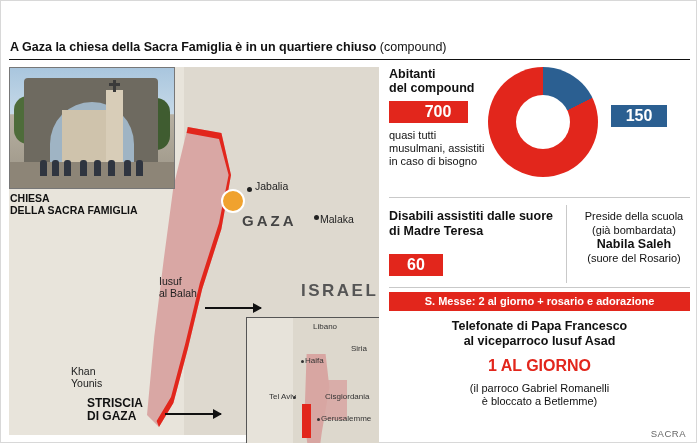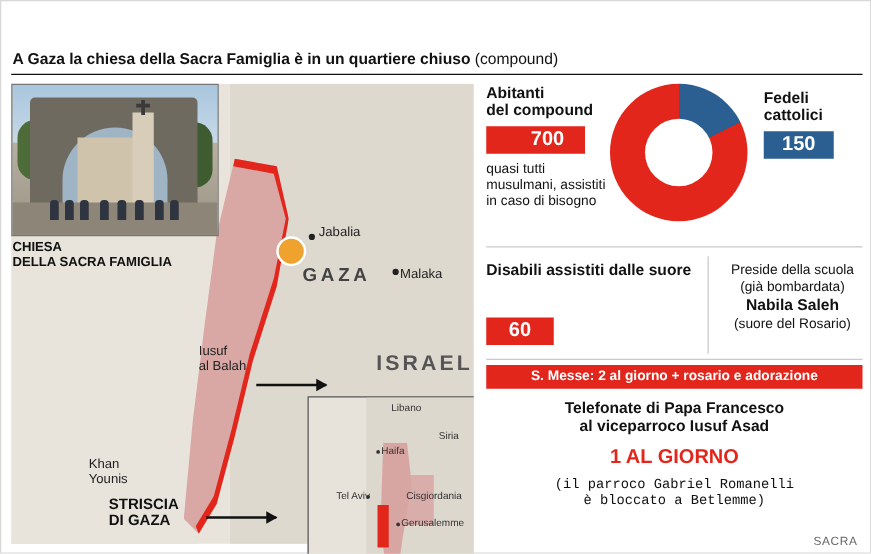--- a/index.html
+++ b/index.html
@@ -179,21 +179,21 @@
   .tel{
     position:absolute;left:388px;top:318px;width:301px;text-align:center;
     font-size:12.5px;font-weight:bold;line-height:15px;
   }
   .giorno{
     position:absolute;left:388px;top:356px;width:301px;text-align:center;
     font-size:16px;font-weight:bold;color:#e2261c;
   }
   .parroco{
     position:absolute;left:388px;top:381px;width:301px;text-align:center;
-    font-size:11px;line-height:13px;font-family:Liberation Mono, monospace;
+    font-size:11px;line-height:13px;
   }
   .withub{
     position:absolute;right:10px;bottom:3px;font-size:9.5px;color:#666;letter-spacing:.5px;
   }
 </style>
 </head>
 <body>
 
 <div id="frame">
 
@@ -277,30 +277,27 @@
     <span>del compound</span>
   </div>
   <div class="badge badge700">700</div>
   <div class="ab-note">quasi tutti musulmani, assistiti in caso di bisogno</div>
 
   <div class="donut">
     <div class="ring"></div>
     <div class="hole"></div>
   </div>
 
-  <div class="h-fed">
-    <span>Fedeli</span><br>
-    <span>cattolici</span>
-  </div>
   <div class="badge badge150">150</div>
 
   <div class="sep1"></div>
 
   <div class="h-dis">
     <span>Disabili assistiti dalle suore</span><br>
+    <span>di  Madre Teresa</span>
   </div>
   <div class="badge badge60">60</div>
 
   <div class="vsep"></div>
   <div class="preside">
     <span>Preside della scuola</span><br>
     <span>(già bombardata)</span><br>
     <b>Nabila Saleh</b><br>
     <span>(suore del Rosario)</span>
   </div>

